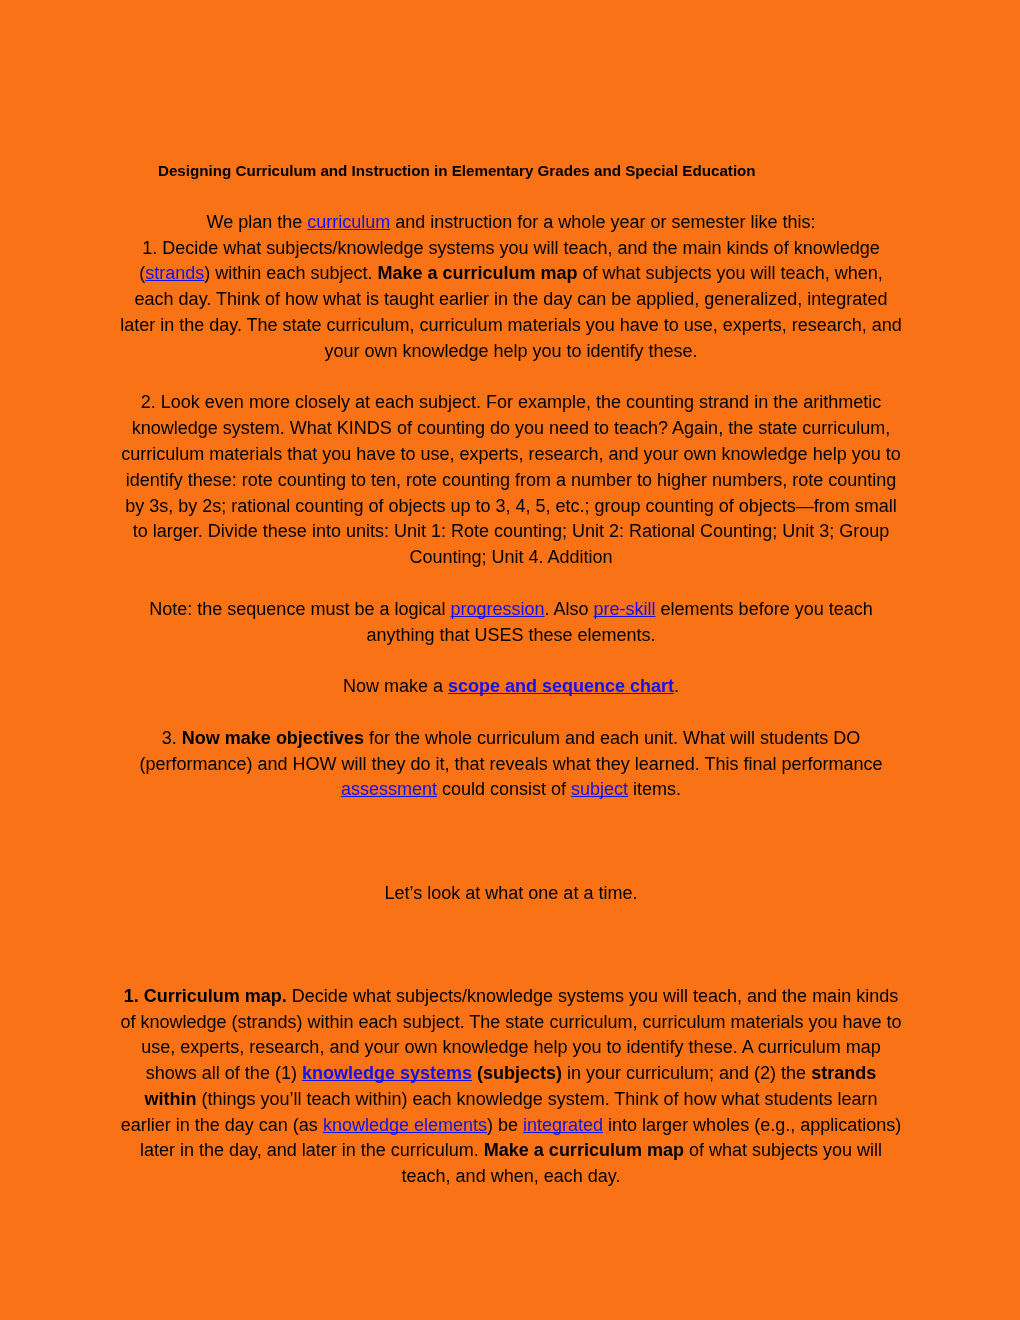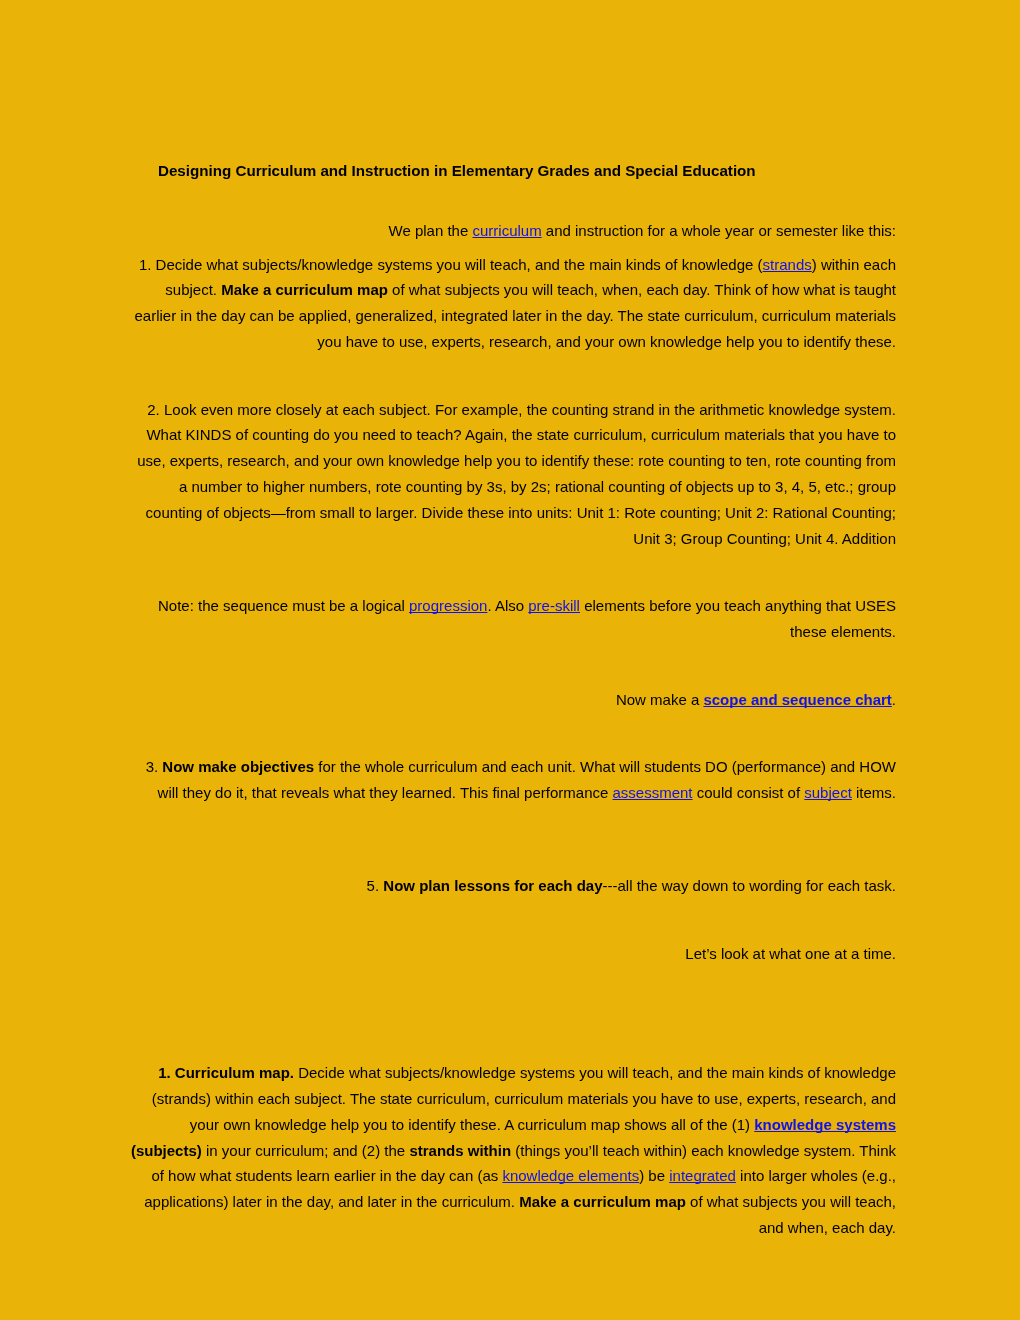--- a/index.html
+++ b/index.html
@@ -14,44 +14,44 @@
     font-family: "Liberation Sans", sans-serif;
     color: #000000;
     -webkit-font-smoothing: antialiased;
   }
   .page {
     position: absolute;
     left: 0;
     top: 0;
     width: 1020px;
     height: 1320px;
-    background: #eab308;
+    background: #f97316;
     overflow: hidden;
     text-decoration: underline;
   }
   .doc-body {
     position: absolute;
     left: 118px;
     top: 158px;
     width: 786px;
   }
   .doc-title {
     font-weight: bold;
     font-size: 15.2px;
     line-height: 26px;
     margin: 0 0 0 0;
     padding-left: 40px;
     letter-spacing: -0.02px;
   }
   p.para {
-    font-size: 15px;
+    font-size: 18px;
     line-height: 25.8px;
-    margin: 8px;
+    margin: 0;
     padding: 0;
-    text-align: right;
+    text-align: center;
     word-spacing: 0px;
   }
   p.spacer {
     font-size: 15.6px;
     line-height: 25.8px;
     margin: 0;
     padding: 0;
     height: 25.8px;
   }
   .b { font-weight: bold; }
@@ -90,21 +90,20 @@
 
     <p class="spacer">&nbsp;</p>
 
     <p class="para"><span>3.  </span><span class="b">Now make objectives</span><span> for the whole curriculum and each unit.  What will students DO (performance) and HOW will they do it, that reveals what they learned.  This final performance  </span><a class="lnk" href="#">assessment</a><span> could consist of </span><a class="lnk" href="#">subject</a><span> items.</span></p>
 
     <p class="spacer">&nbsp;</p>
 
 
     <p class="spacer">&nbsp;</p>
 
-    <p class="para"><span>5.  </span><span class="b">Now plan lessons for each day</span><span>---all the way down to wording for each task.</span></p>
 
     <p class="spacer">&nbsp;</p>
 
     <p class="para">Let’s look at what one at a time.</p>
 
     <p class="spacer">&nbsp;</p>
     <p class="spacer">&nbsp;</p>
     <p class="spacer">&nbsp;</p>
 
     <p class="para"><span class="b">1.  Curriculum map.</span><span>   Decide what subjects/knowledge systems you will teach, and the main kinds of knowledge (strands) within each subject.  The state curriculum, curriculum materials you have to use, experts, research, and your own knowledge help you to identify these.  A curriculum map shows all of the (1) </span><a class="lnk b" href="#">knowledge systems</a><span class="b"> (subjects)</span><span> in your curriculum; and (2) the </span><span class="b">strands within</span><span> (things you’ll teach within) each knowledge system.  Think of how what students learn earlier in the day can (as </span><a class="lnk" href="#">knowledge elements</a><span>) be </span><a class="lnk" href="#">integrated</a><span> into larger wholes (e.g., applications) later in the day, and later in the curriculum. </span><span class="b">Make a curriculum map</span><span> of what subjects you will teach, and when, each day.</span></p>

